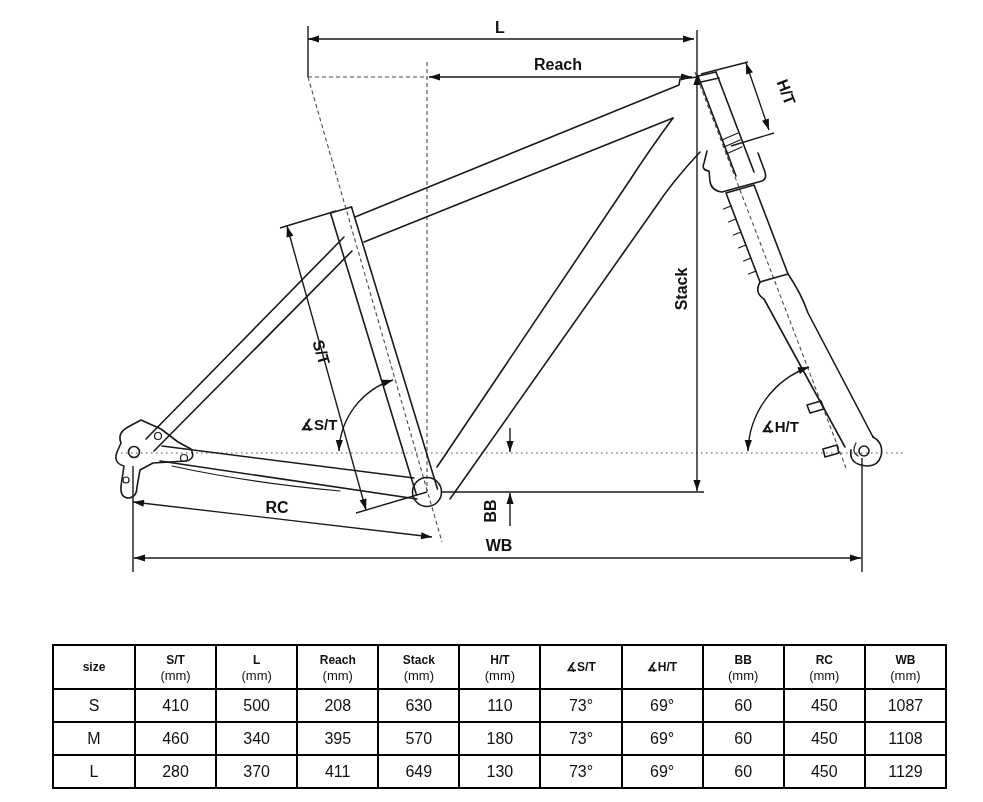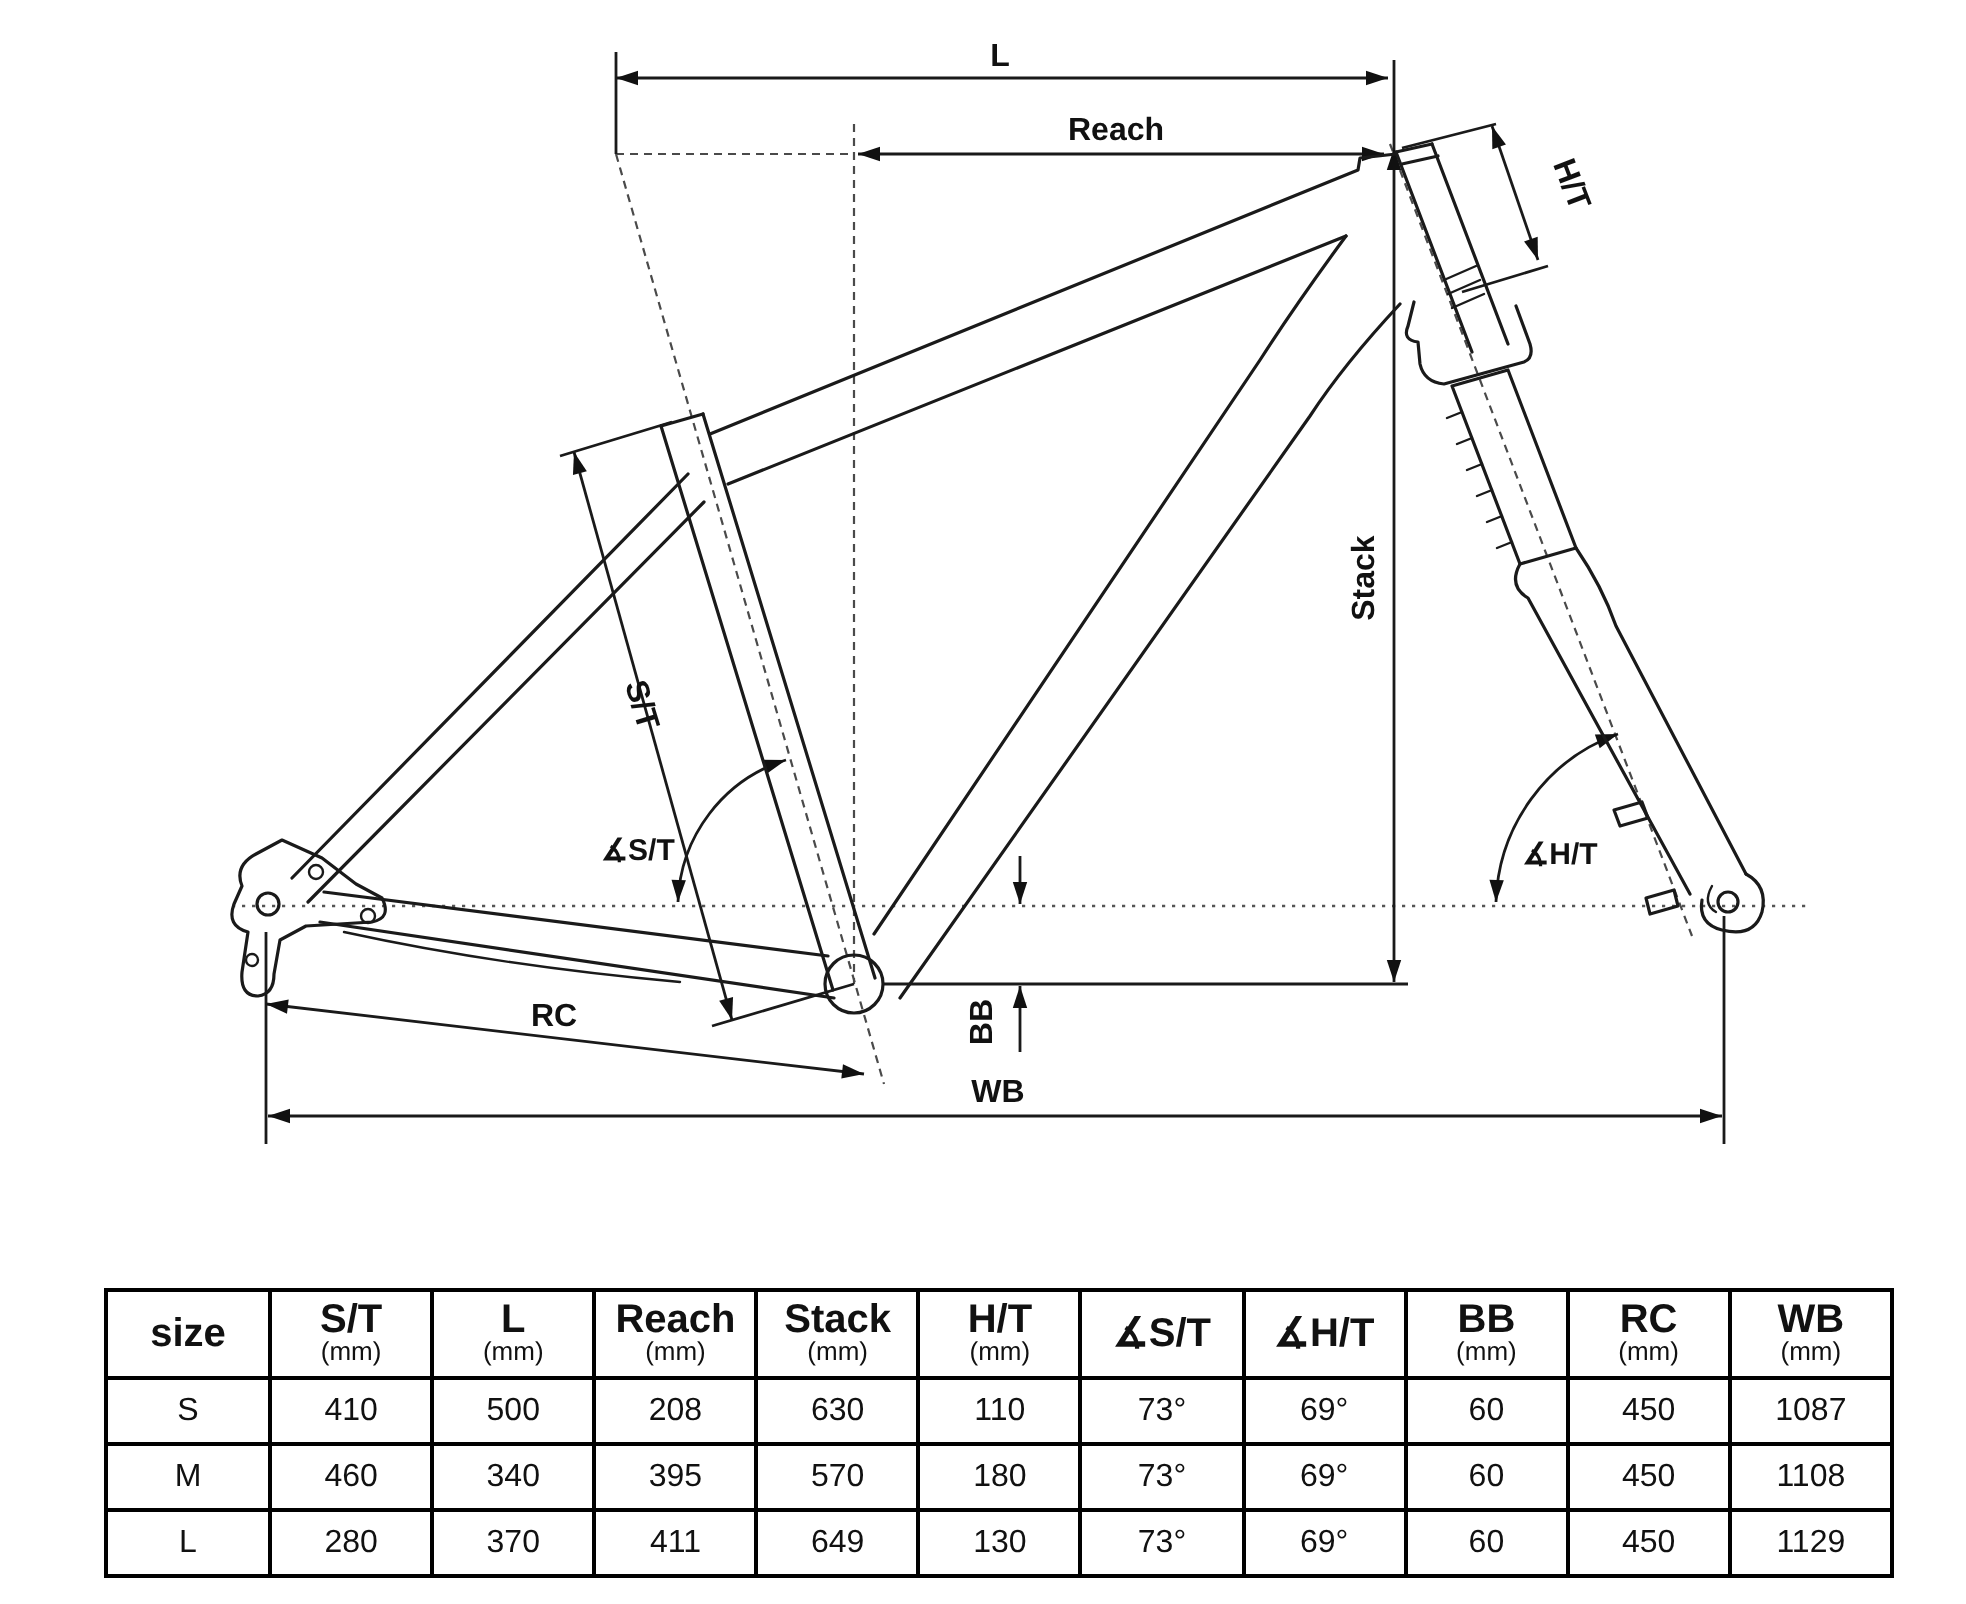--- a/index.html
+++ b/index.html
@@ -18,21 +18,21 @@
   .lbl{font:bold 16px "Liberation Sans",sans-serif;fill:#111;}
   .lbl-sm{font:bold 15px "Liberation Sans",sans-serif;fill:#111;}
 
   
   .geo-table{position:absolute;left:52px;top:644px;width:895px;border-collapse:collapse;
              table-layout:fixed;background:#fff;}
   .geo-table th,.geo-table td{border:2px solid #000;text-align:center;vertical-align:middle;
              padding:0;color:#111;}
   .geo-table th{height:42px;font-weight:bold;}
   .geo-table td{height:31px;font-size:16px;font-weight:normal;}
-  .hl{display:block;font-size:20px;line-height:17px;font-weight:bold;}
+  .hl{display:block;font-size:12px;line-height:17px;font-weight:bold;}
   .hu{display:block;font-size:13px;line-height:14px;font-weight:normal;}
   .hu:empty{display:none;}
 </style>
 </head>
 <body>
 
 <div class="stage">
 
   <svg width="983" height="630" viewBox="0 0 983 630">
     <defs>

